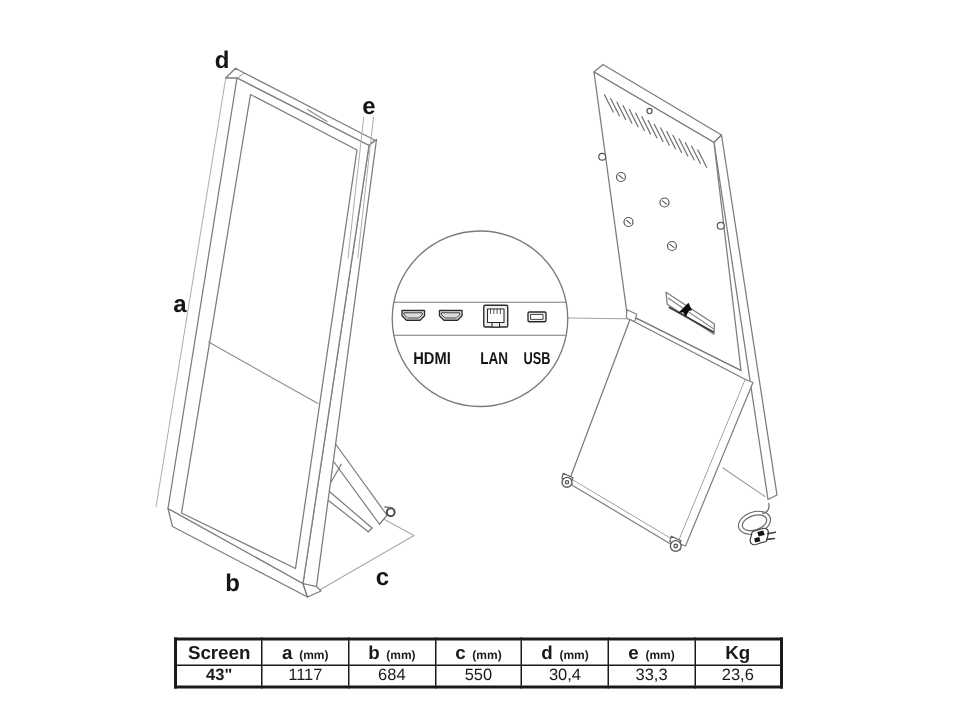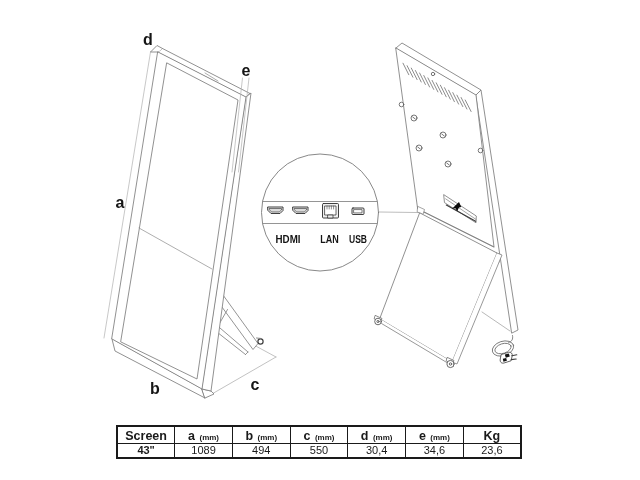--- a/index.html
+++ b/index.html
@@ -232,21 +232,21 @@
     <th><span class="hdr-main">Screen</span></th>
     <th><span class="hdr-main">a</span> <span class="hdr-unit">(mm)</span></th>
     <th><span class="hdr-main">b</span> <span class="hdr-unit">(mm)</span></th>
     <th><span class="hdr-main">c</span> <span class="hdr-unit">(mm)</span></th>
     <th><span class="hdr-main">d</span> <span class="hdr-unit">(mm)</span></th>
     <th><span class="hdr-main">e</span> <span class="hdr-unit">(mm)</span></th>
     <th><span class="hdr-main">Kg</span></th>
   </tr>
   <tr>
     <td class="cell-screen">43"</td>
-    <td class="cell-val">1089</td>
-    <td class="cell-val">494</td>
+    <td class="cell-val">1117</td>
+    <td class="cell-val">684</td>
     <td class="cell-val">550</td>
     <td class="cell-val">30,4</td>
-    <td class="cell-val">34,6</td>
+    <td class="cell-val">33,3</td>
     <td class="cell-val">23,6</td>
   </tr>
   </tbody>
 </table>
 
 </body></html>

